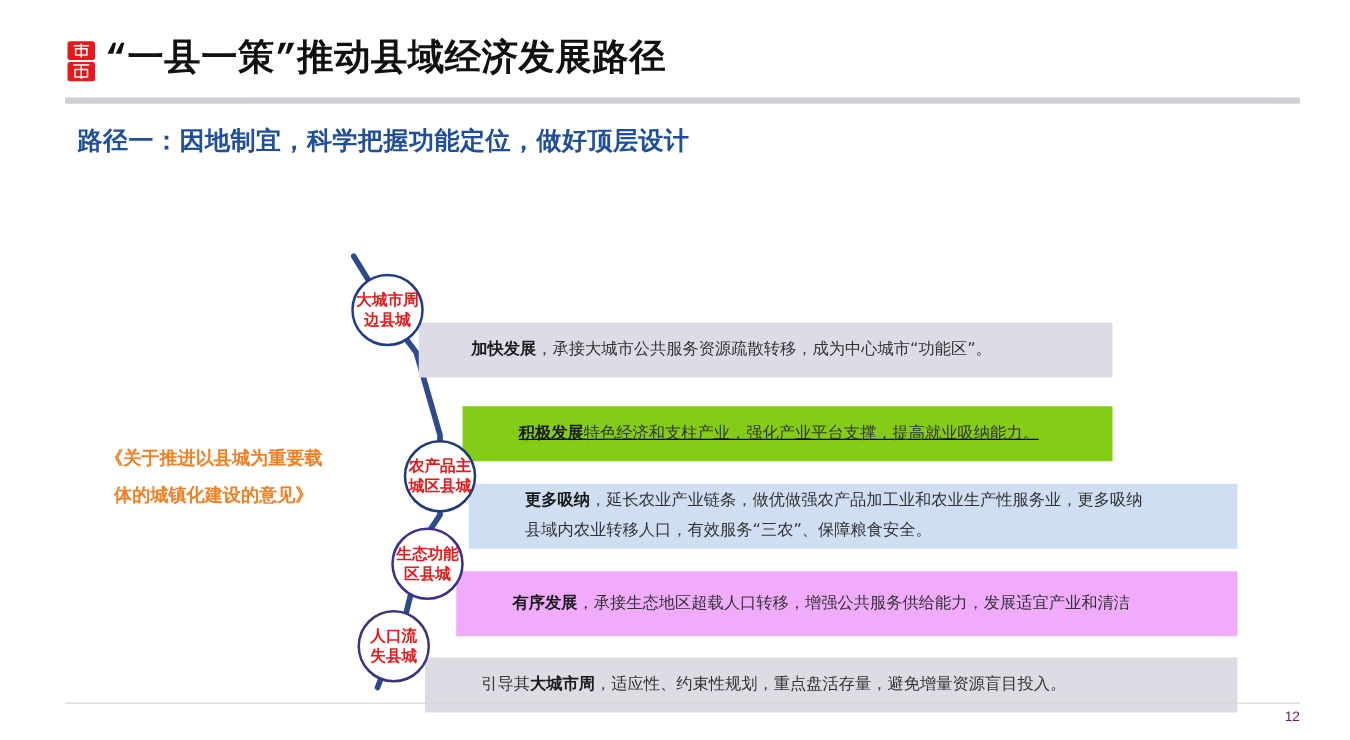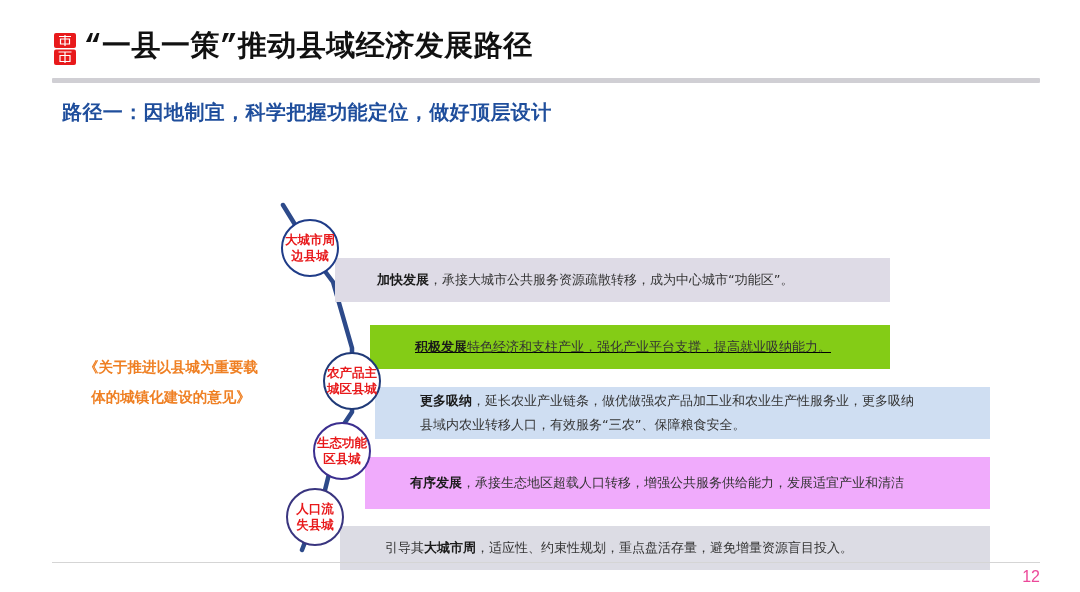--- a/index.html
+++ b/index.html
@@ -83,21 +83,21 @@
     font-family:"DejaVu Sans","Liberation Sans",sans-serif;
   }
 
   
   .footer-rule{
     position:absolute;left:52px;top:562px;width:988px;height:1px;
     background:#d5d5d5;
   }
   .page-num{
     position:absolute;right:40px;top:568px;
-    font-size:16px;color:#ec4899;
+    font-size:11px;color:#701a75;
     font-family:"Liberation Sans",sans-serif;
     margin-left:12px;
   }
 </style>
 </head>
 <body>
 
 <div class="slide">
 
   <div class="header">

